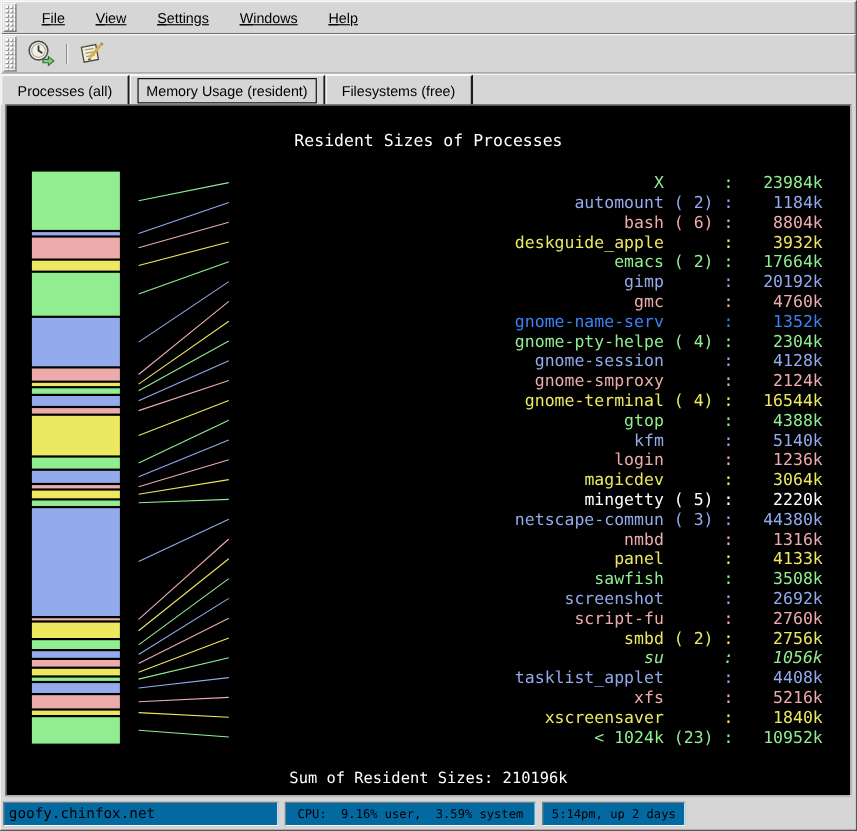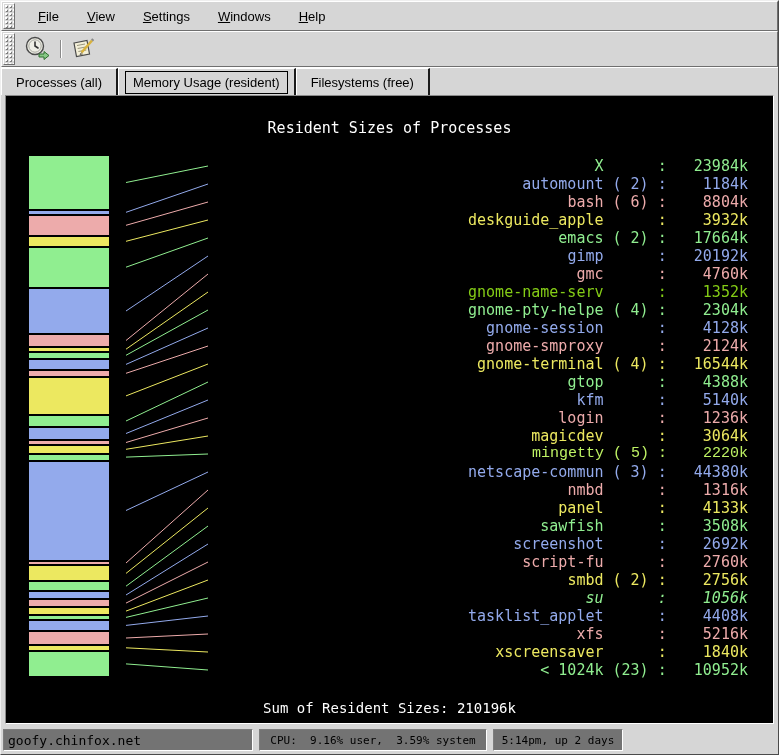--- a/index.html
+++ b/index.html
@@ -5,21 +5,21 @@
   * { margin:0; padding:0; box-sizing:border-box; }
   html,body { width:779px; height:755px; }
   body {
     font-family:"Liberation Sans", sans-serif;
     background:#d6d6d6;
     position:relative; overflow:hidden;
     border-left:1px solid #efefef; border-top:1px solid #efefef;
     border-right:1px solid #4a4a4a; border-bottom:1px solid #4a4a4a;
   }
   .raised { border-top:1px solid #ffffff; border-left:1px solid #ffffff;
-            border-right:1px solid #6f6f6f; border-bottom:1px solid #6f6f6f; }
+            border-right:1px solid #6f6f6f; border-bottom:1px solid #6f6f6f;text-decoration:underline; }
   
   .menubar { height:30px; background:#d6d6d6; display:flex; align-items:stretch; }
   .grip {
     width:12px; margin:1px; align-self:stretch;
     background-color:#d6d6d6;
     background-image:
       radial-gradient(circle at 2px 2px, #ffffff 1.2px, transparent 1.3px),
       radial-gradient(circle at 3px 3px, #7d7d7d 1.2px, transparent 1.3px);
     background-size:4px 4px;
   }
@@ -49,21 +49,21 @@
                  color:#ffffff; font-size:15px; line-height:18px; letter-spacing:0; white-space:pre; }
   .stackbar { position:absolute; left:23px; top:60px; width:80px; height:520px; }
   .stackbar .seg { position:absolute; left:0; width:100%; }
   .leader-lines { position:absolute; left:0; top:0; }
   .proc-rows { position:absolute; top:61px; right:25px; text-align:right; }
   .proc-row { height:18px; line-height:18px; font-size:15px; white-space:pre; }
   .chart-footer { position:absolute; top:603px; left:0; width:100%; text-align:center;
                   color:#ffffff; font-size:14px; line-height:18px; white-space:pre; }
   
   .statusbar { height:31px; display:flex; align-items:center; gap:6px; padding:4px 2px 5px 2px; background:#d6d6d6; }
-  .status-box { height:22px; background:#737373; color:#000;
+  .status-box { height:22px; background:#0369a1; color:#000;
                 border-top:1px solid #7d7d7d; border-left:1px solid #7d7d7d;
                 border-bottom:1px solid #ffffff; border-right:1px solid #ffffff;
                 display:flex; align-items:center; overflow:hidden; white-space:pre; }
   .status-host { width:250px; font-size:13px; padding-left:4px; }
   .status-cpu  { width:228px; font-size:11px; justify-content:center; }
   .status-time { width:130px; font-size:11px; justify-content:center; }
   .status-load { flex:1; font-size:11px; justify-content:center; }
 </style>
 </head>
 <body>
@@ -179,30 +179,30 @@
         <line x1="120" y1="567.9" x2="202" y2="574" stroke="#90ee90" stroke-width="1"></line>
       </svg>
     <div class="proc-rows mono" id="proc-rows">
         <div class="proc-row" style="color: rgb(144, 238, 144);">X      :   23984k</div>
         <div class="proc-row" style="color: rgb(147, 170, 236);">automount ( 2) :    1184k</div>
         <div class="proc-row" style="color: rgb(237, 171, 171);">bash ( 6) :    8804k</div>
         <div class="proc-row" style="color: rgb(236, 232, 96);">deskguide_apple      :    3932k</div>
         <div class="proc-row" style="color: rgb(144, 238, 144);">emacs ( 2) :   17664k</div>
         <div class="proc-row" style="color: rgb(147, 170, 236);">gimp      :   20192k</div>
         <div class="proc-row" style="color: rgb(237, 171, 171);">gmc      :    4760k</div>
-        <div class="proc-row" style="color: #84cc16;">gnome-name-serv      :    1352k</div>
+        <div class="proc-row" style="color: #3b82f6;">gnome-name-serv      :    1352k</div>
         <div class="proc-row" style="color: rgb(144, 238, 144);">gnome-pty-helpe ( 4) :    2304k</div>
         <div class="proc-row" style="color: rgb(147, 170, 236);">gnome-session      :    4128k</div>
         <div class="proc-row" style="color: rgb(237, 171, 171);">gnome-smproxy      :    2124k</div>
         <div class="proc-row" style="color: rgb(236, 232, 96);">gnome-terminal ( 4) :   16544k</div>
         <div class="proc-row" style="color: rgb(144, 238, 144);">gtop      :    4388k</div>
         <div class="proc-row" style="color: rgb(147, 170, 236);">kfm      :    5140k</div>
         <div class="proc-row" style="color: rgb(237, 171, 171);">login      :    1236k</div>
         <div class="proc-row" style="color: rgb(236, 232, 96);">magicdev      :    3064k</div>
-        <div class="proc-row" style="color: #bef264; font-family: Liberation Mono, monospace;">mingetty ( 5) :    2220k</div>
+        <div class="proc-row" style="color: #ffffff;">mingetty ( 5) :    2220k</div>
         <div class="proc-row" style="color: rgb(147, 170, 236);">netscape-commun ( 3) :   44380k</div>
         <div class="proc-row" style="color: rgb(237, 171, 171);">nmbd      :    1316k</div>
         <div class="proc-row" style="color: rgb(236, 232, 96);">panel      :    4133k</div>
         <div class="proc-row" style="color: rgb(144, 238, 144);">sawfish      :    3508k</div>
         <div class="proc-row" style="color: rgb(147, 170, 236);">screenshot      :    2692k</div>
         <div class="proc-row" style="color: rgb(237, 171, 171);">script-fu      :    2760k</div>
         <div class="proc-row" style="color: rgb(236, 232, 96);">smbd ( 2) :    2756k</div>
         <div class="proc-row" style="color: rgb(144, 238, 144); font-style: italic;">su      :    1056k</div>
         <div class="proc-row" style="color: rgb(147, 170, 236);">tasklist_applet      :    4408k</div>
         <div class="proc-row" style="color: rgb(237, 171, 171);">xfs      :    5216k</div>

